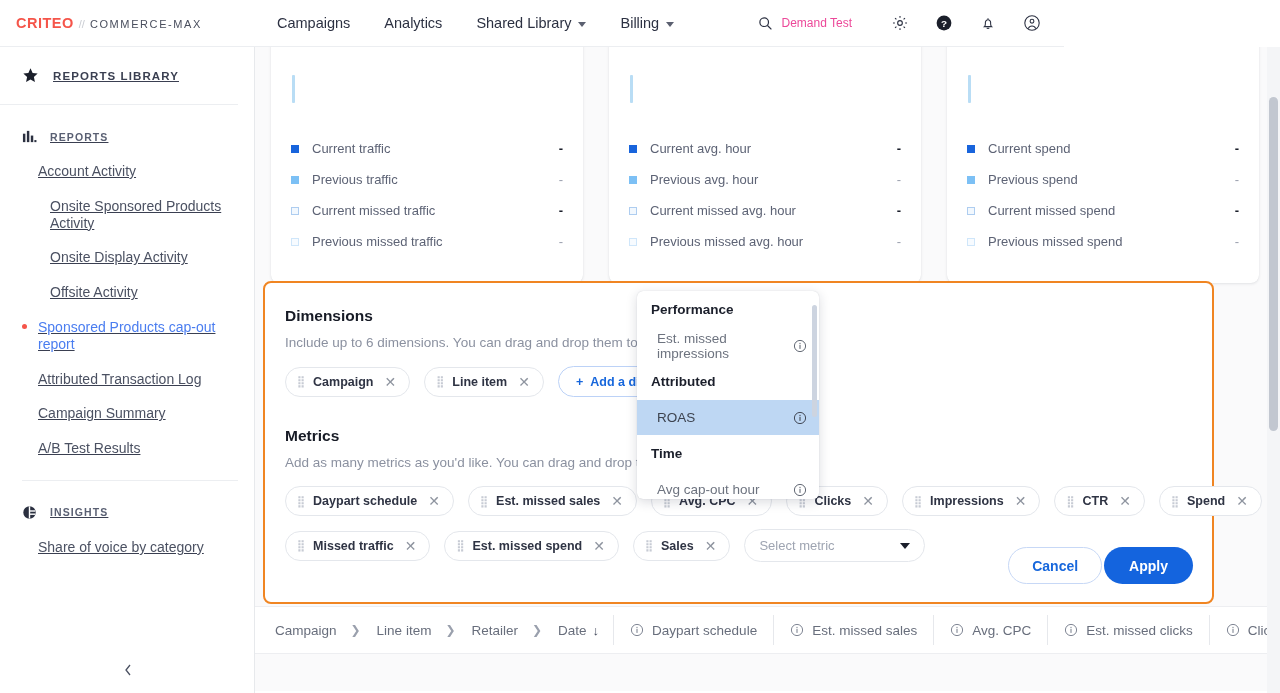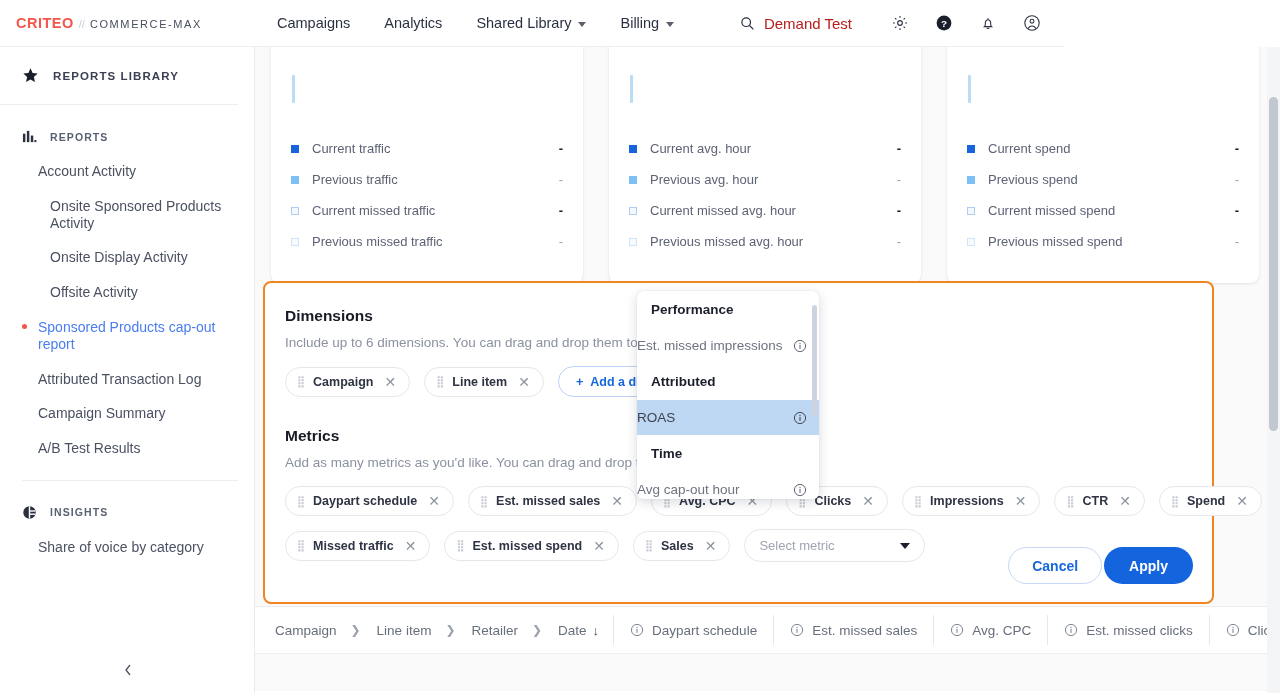--- a/index.html
+++ b/index.html
@@ -32,30 +32,30 @@
   }
   .caret {
     width: 0; height: 0; border-left: 4px solid transparent;
     border-right: 4px solid transparent; border-top: 5px solid #5b6070;
     display: inline-block; position: relative; top: 1px;
   }
   .nav-right {
     margin-left: auto; display: flex; align-items: center; gap: 0px; padding-right: 10px;
   }
   .search-box { display: flex; align-items: center; gap: 9px; margin-right: 26px; cursor: pointer; }
-  .search-text { font-size: 15px; color: #b91c1c; }
+  .search-text { font-size: 12px; color: #ec4899; }
   .icon-btn {
     width: 44px; height: 46px; display: flex; align-items: center; justify-content: center;
     cursor: pointer;
   }
 
   
   #sidebar {
     position: absolute; left: 0; top: 47px; width: 255px; height: 646px;
-    background: #fff; border-right: 1px solid #e7e9ec; z-index: 30;
+    background: #fff; border-right: 1px solid #e7e9ec; z-index: 30; text-decoration: underline;
   }
   .side-head {
     display: flex; align-items: center; gap: 14px; padding: 20px 0 20px 22px;
     border-bottom: 1px solid #eceef1; margin: 0 16px 0 0;
   }
   .side-head-label {
     font-size: 11.5px; letter-spacing: 1.1px; color: #3a3f51; font-weight: 600;
   }
   .side-section {
     display: flex; align-items: center; gap: 13px; padding: 24px 0 10px 22px;
@@ -166,21 +166,21 @@
     background: #fff; border-radius: 6px; z-index: 60;
     box-shadow: 0 3px 12px rgba(25,30,55,.16), 0 0 1px rgba(25,30,55,.22);
     overflow: hidden;
   }
   .dd-group {
     font-size: 13.5px; font-weight: 700; color: #1b1f2b;
     height: 37px; display: flex; align-items: center; padding: 0 14px;
   }
   .dd-opt {
     font-size: 13.5px; color: #6d737f; height: 35px;
-    display: flex; align-items: center; padding: 0 12px 0 0; cursor: pointer;
+    display: flex; align-items: center; padding: 0 12px 0 20px; cursor: pointer;
   }
   .dd-opt.sel { background: #bed7f3; color: #3d434f; }
   .dd-opt .info { margin-left: auto; }
   .dd-scroll {
     position: absolute; right: 2px; top: 14px; width: 5px; height: 112px;
     background: #cdd4e0; border-radius: 3px;
   }
 
   
   .tbl-head {

